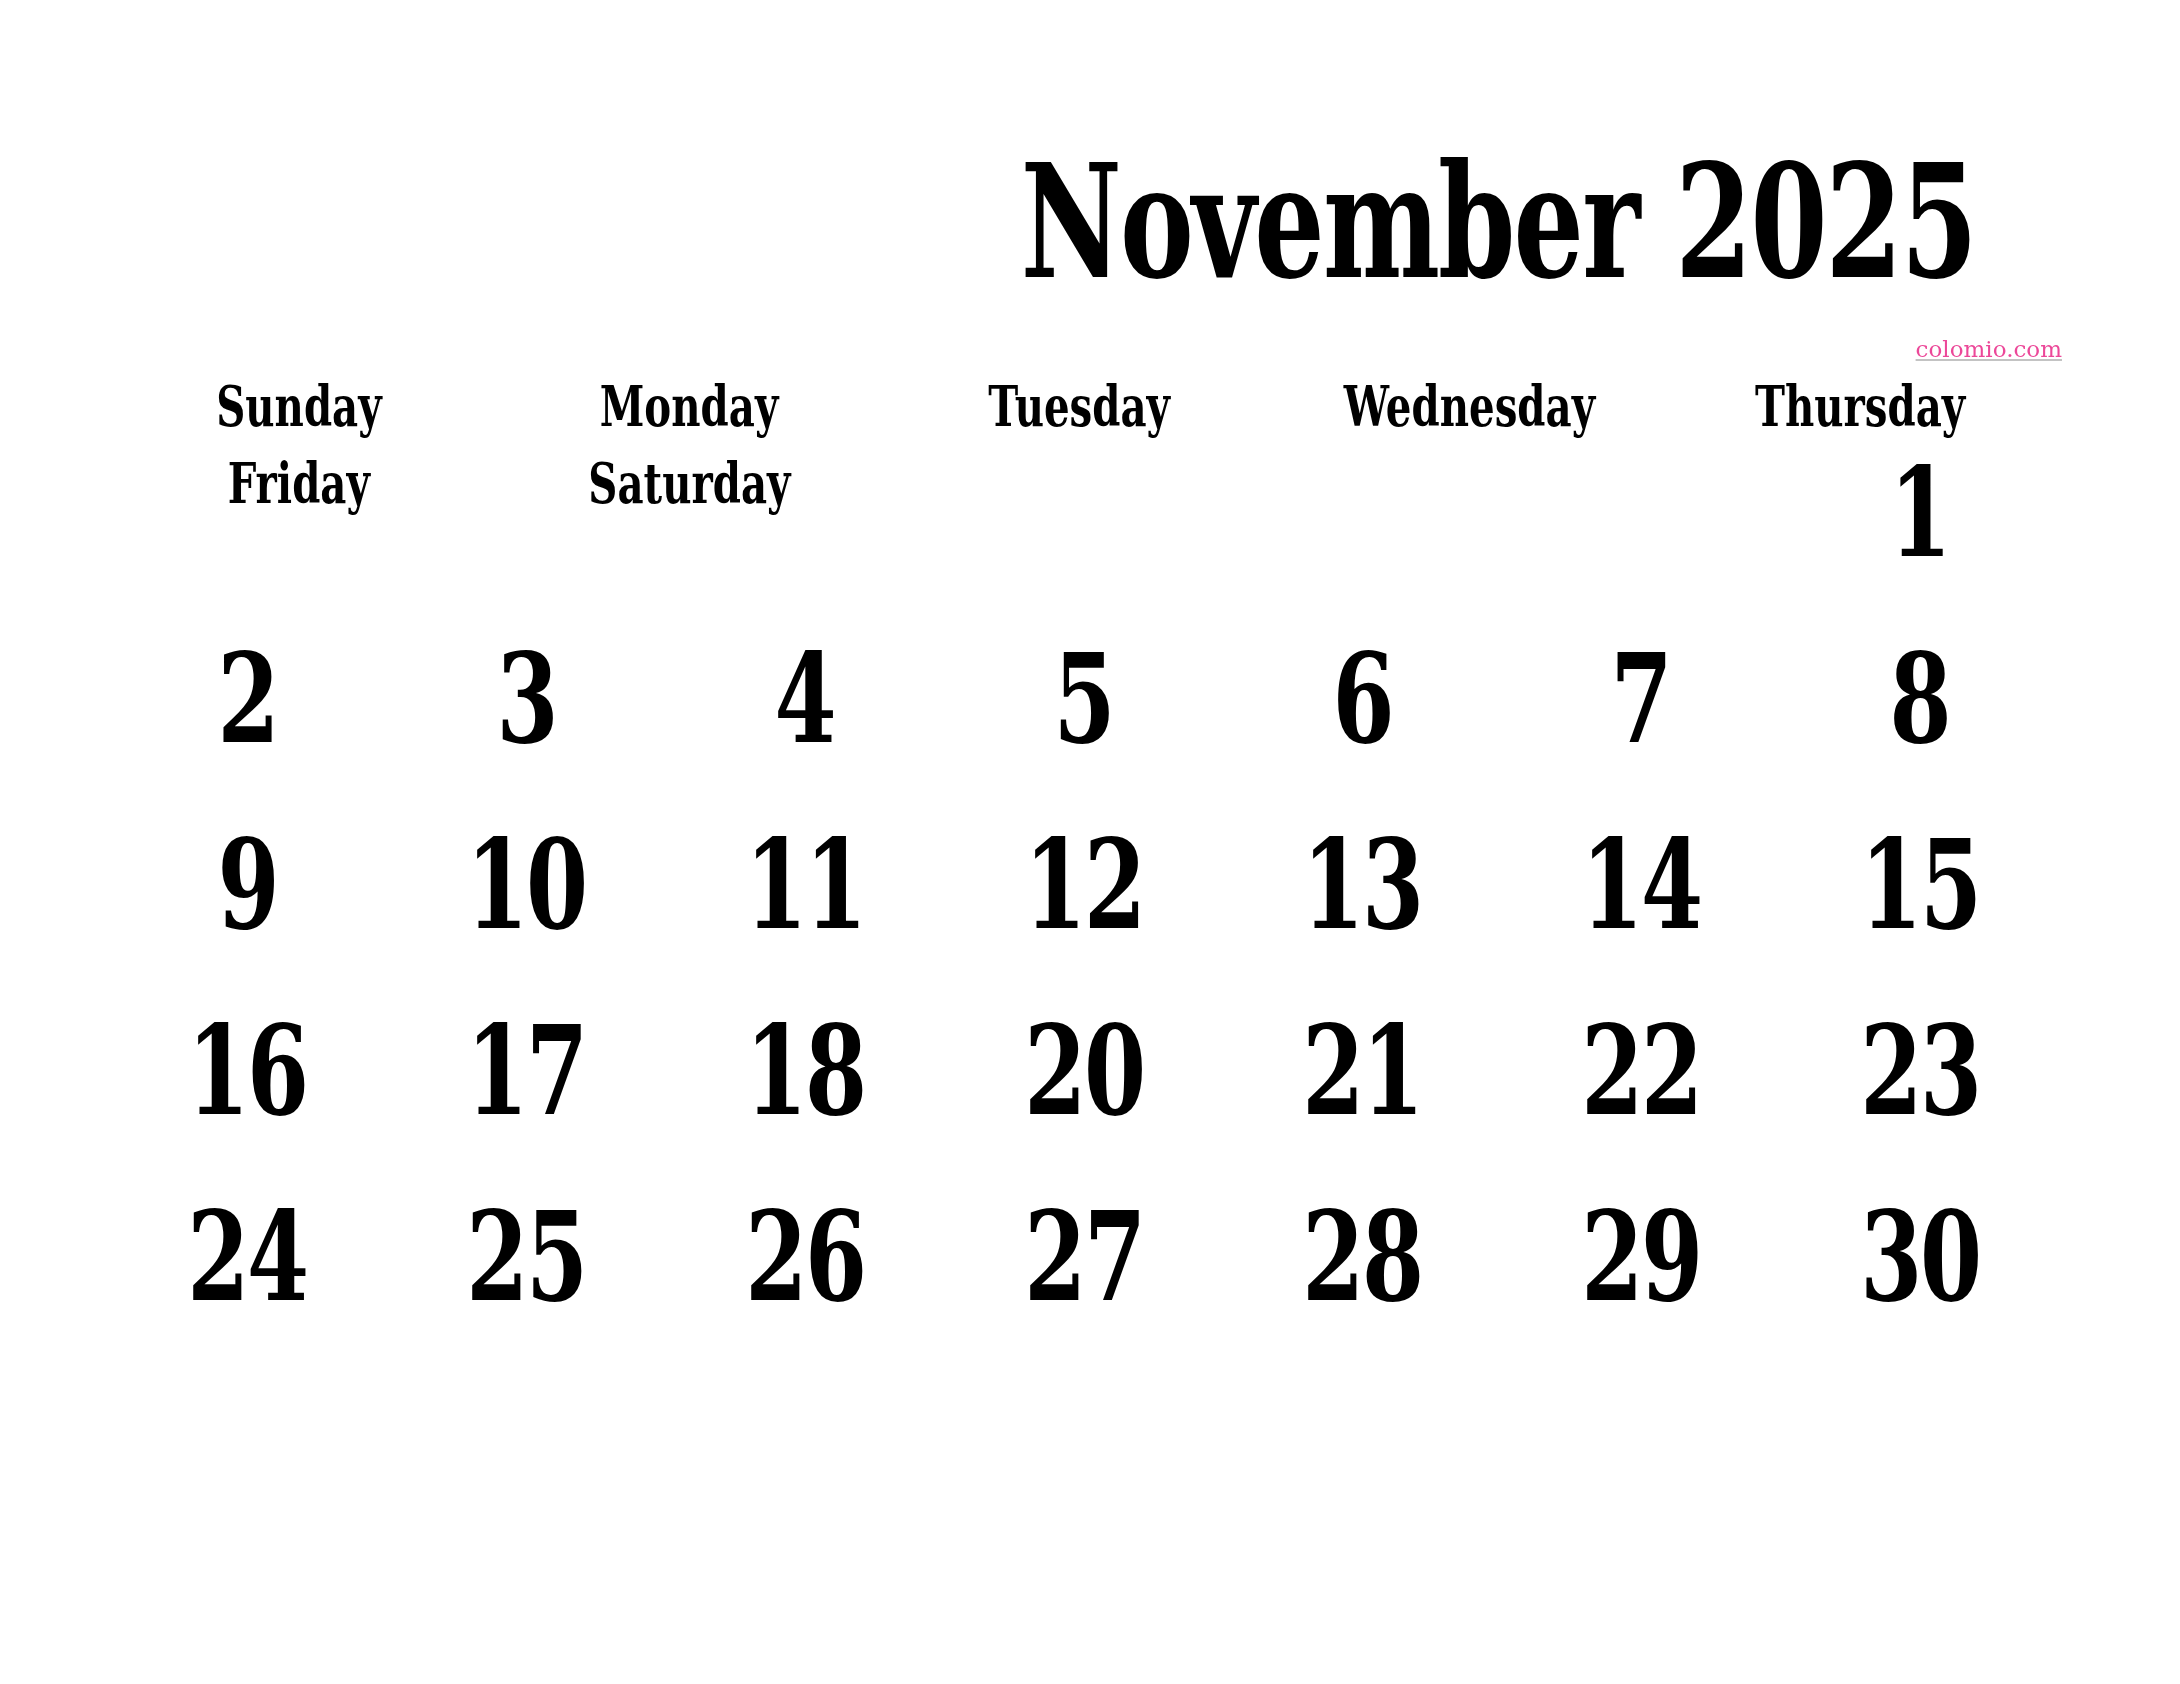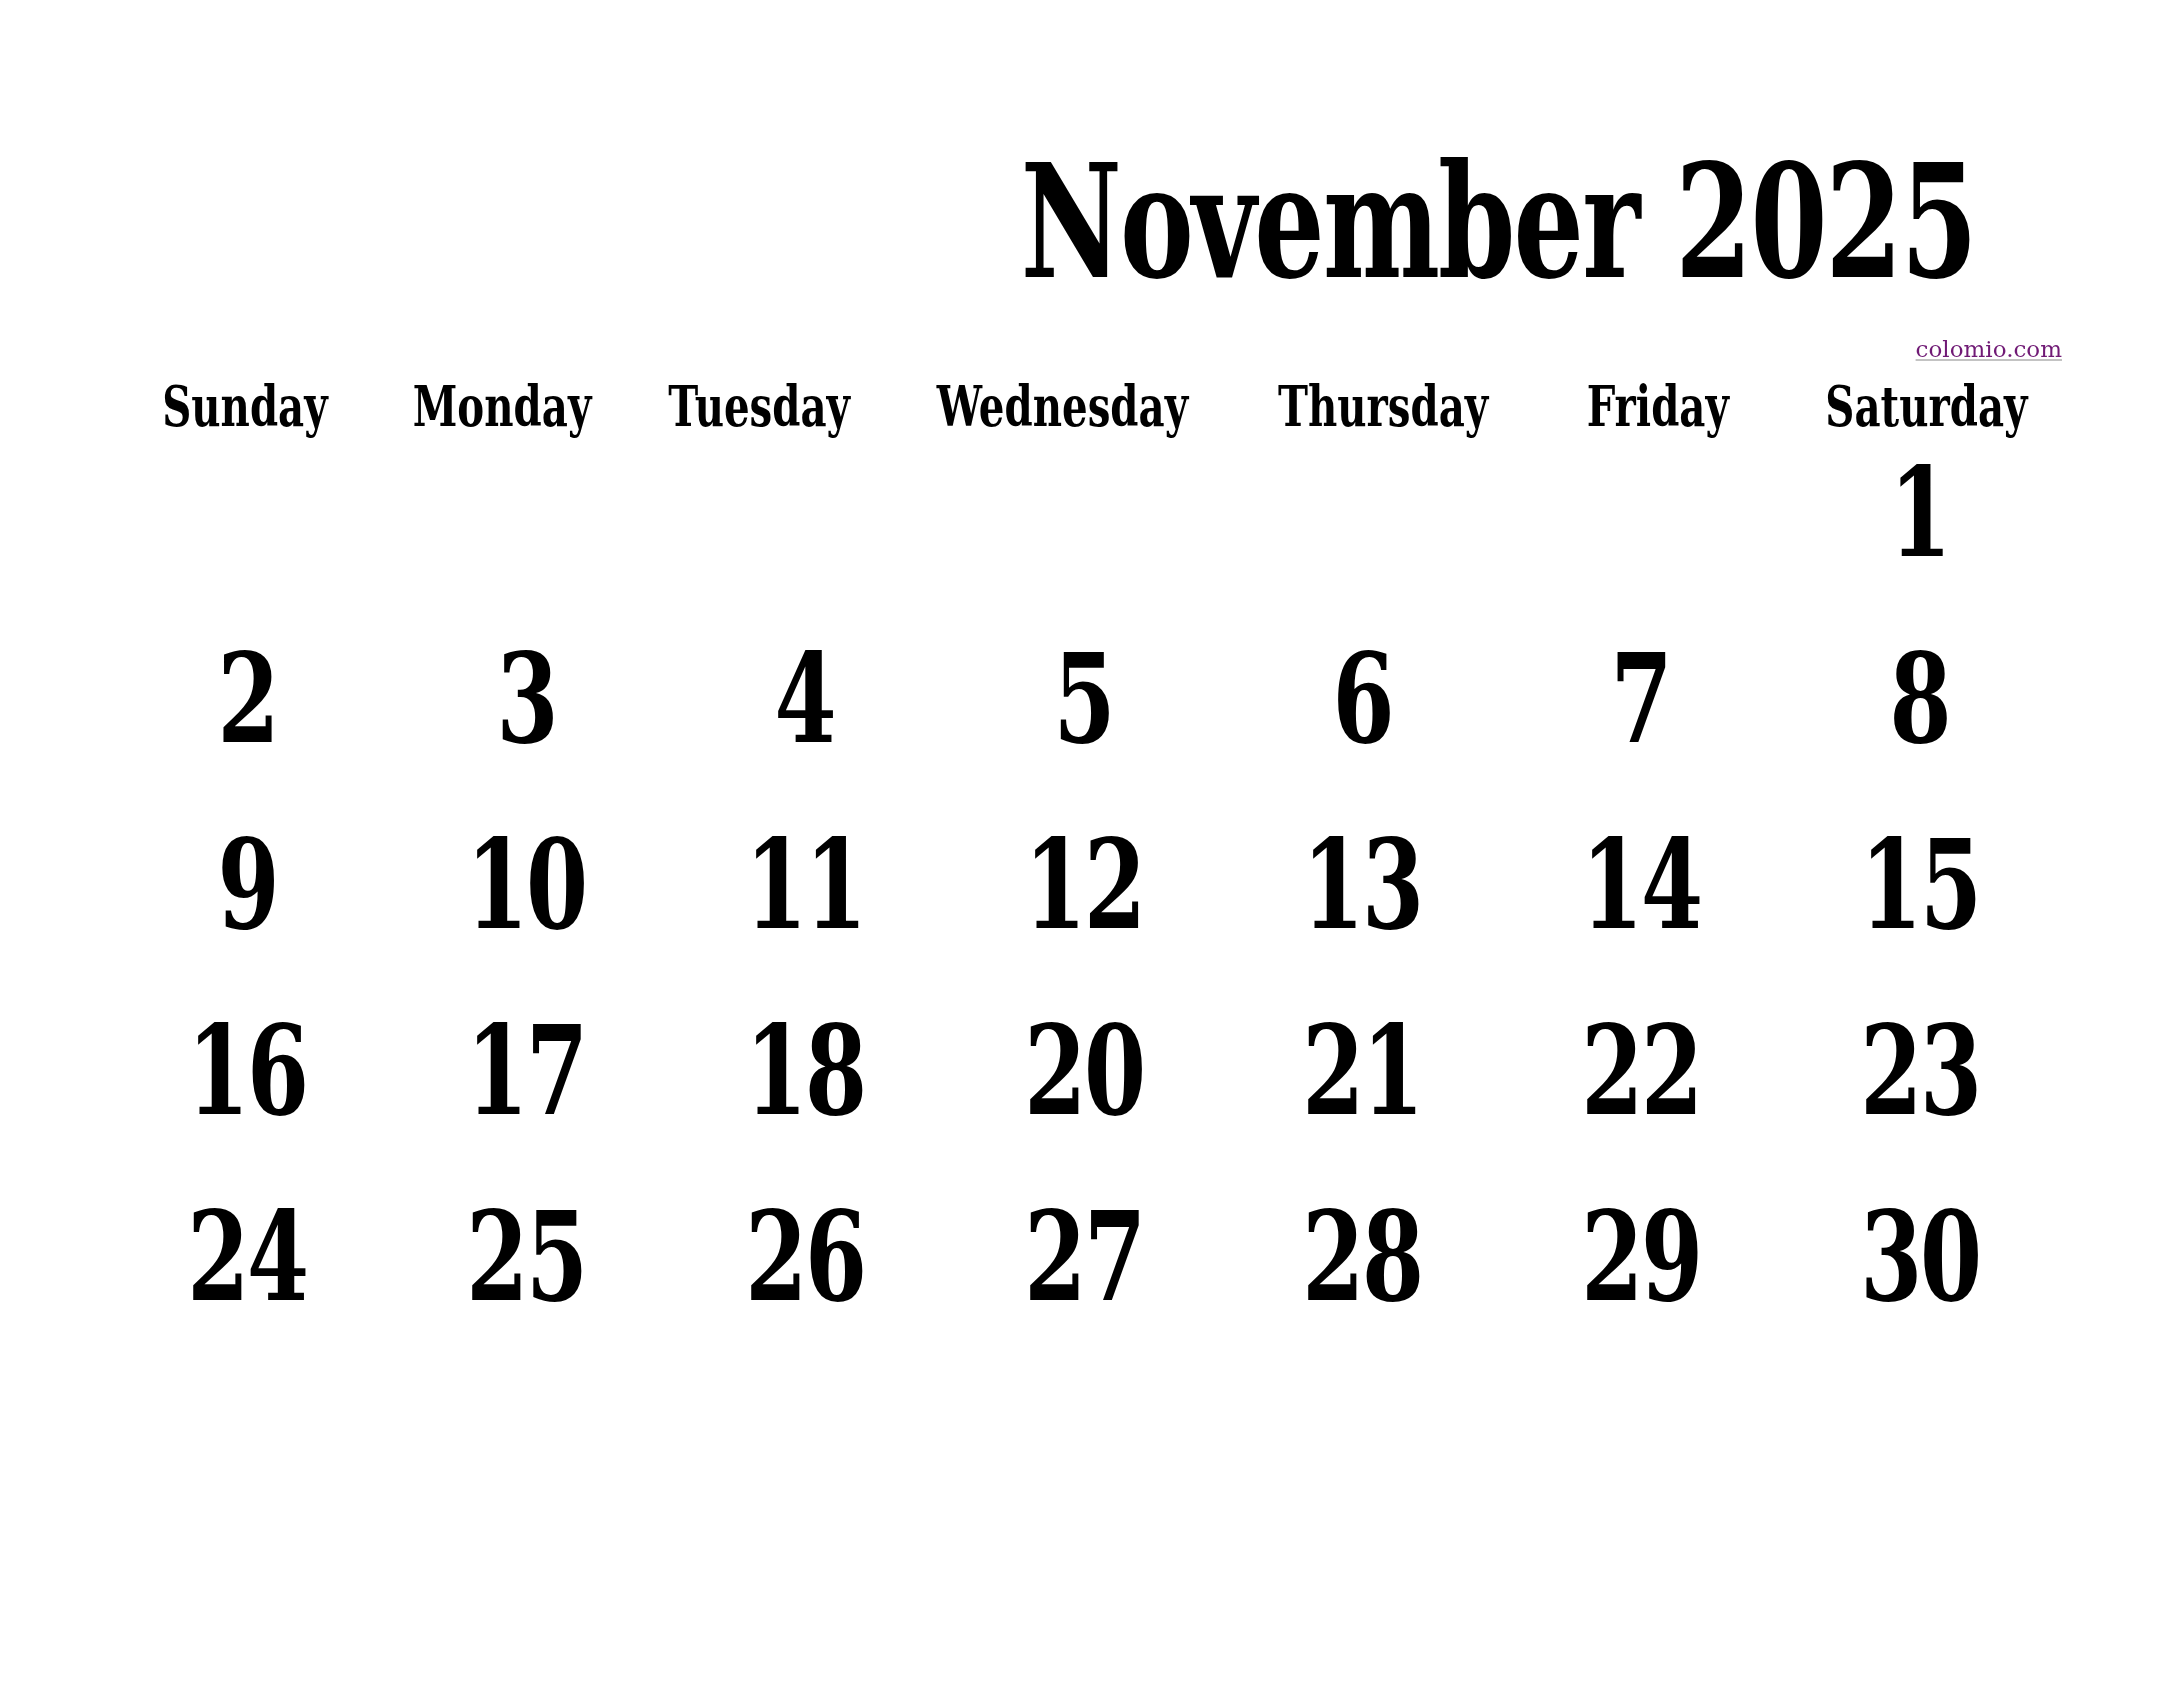--- a/index.html
+++ b/index.html
@@ -36,35 +36,35 @@
     transform-origin: 50% 50%;
   }
 
   
   .watermark {
     position: absolute;
     top: 338px;
     right: 119px;
     font-size: 23px;
     line-height: 23px;
-    color: #701a75;
+    color: #ec4899;
     text-decoration: underline;
     text-decoration-color: #c3c3c3;
     font-family: "DejaVu Serif", serif;
     cursor: pointer;
   }
 
   
   .weekdays {
     position: absolute;
-    left: 116px;
+    left: 104px;
     top: 368px;
     width: 1951px;
     display: grid;
-    grid-template-columns: repeat(7, 1fr);
+    grid-template-columns: repeat(5, 1fr);
   }
   .weekday {
     text-align: center;
     font-size: 56px;
     line-height: 77px;
     font-weight: bold;
     white-space: nowrap;
   }
   .weekday .squeeze {
     display: inline-block;

